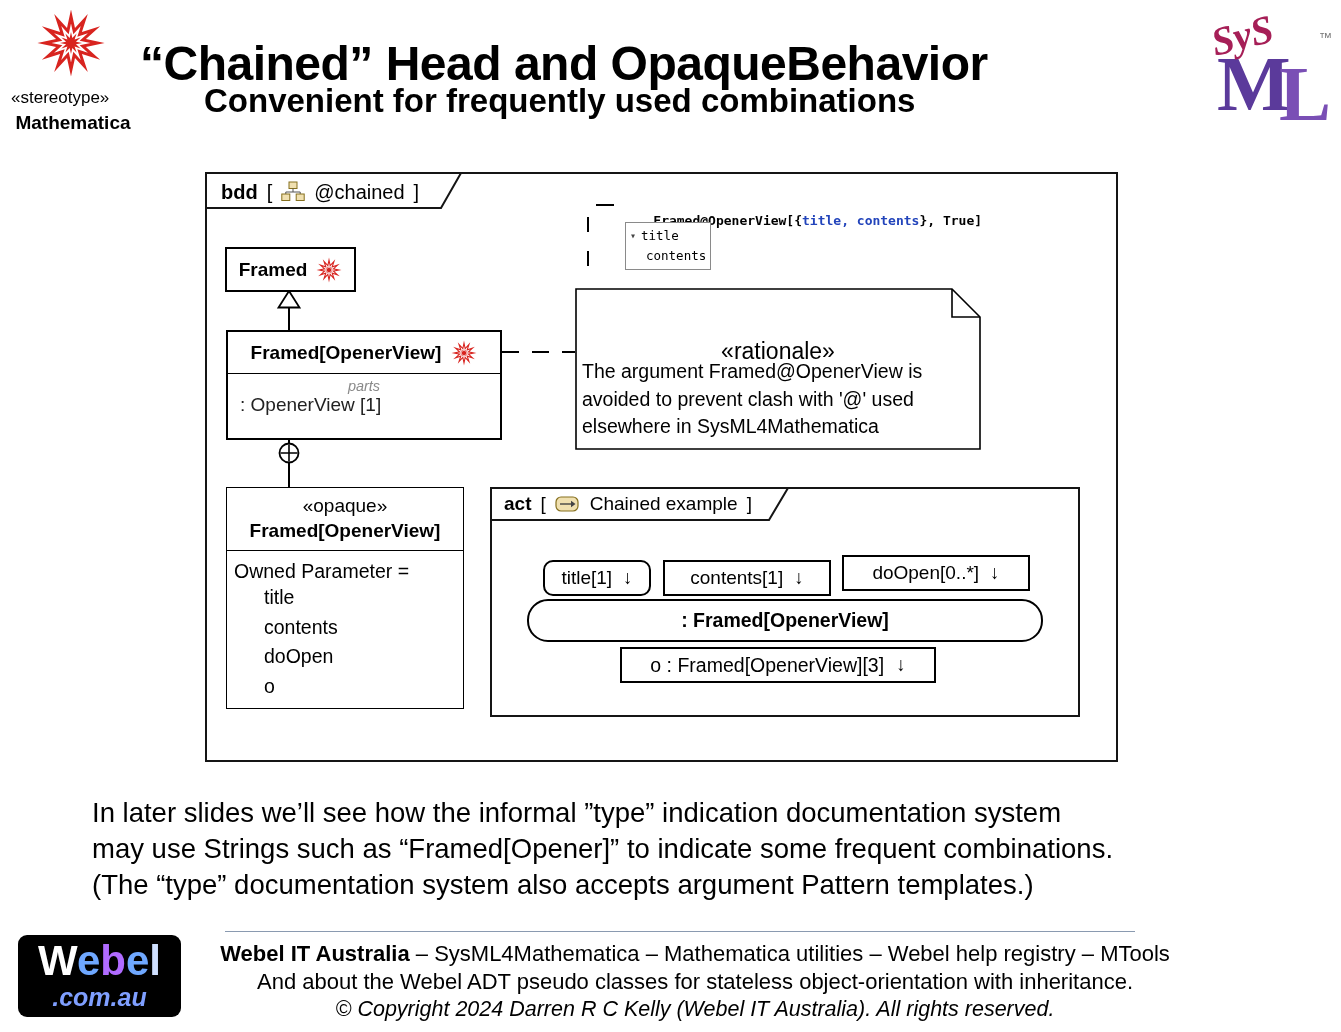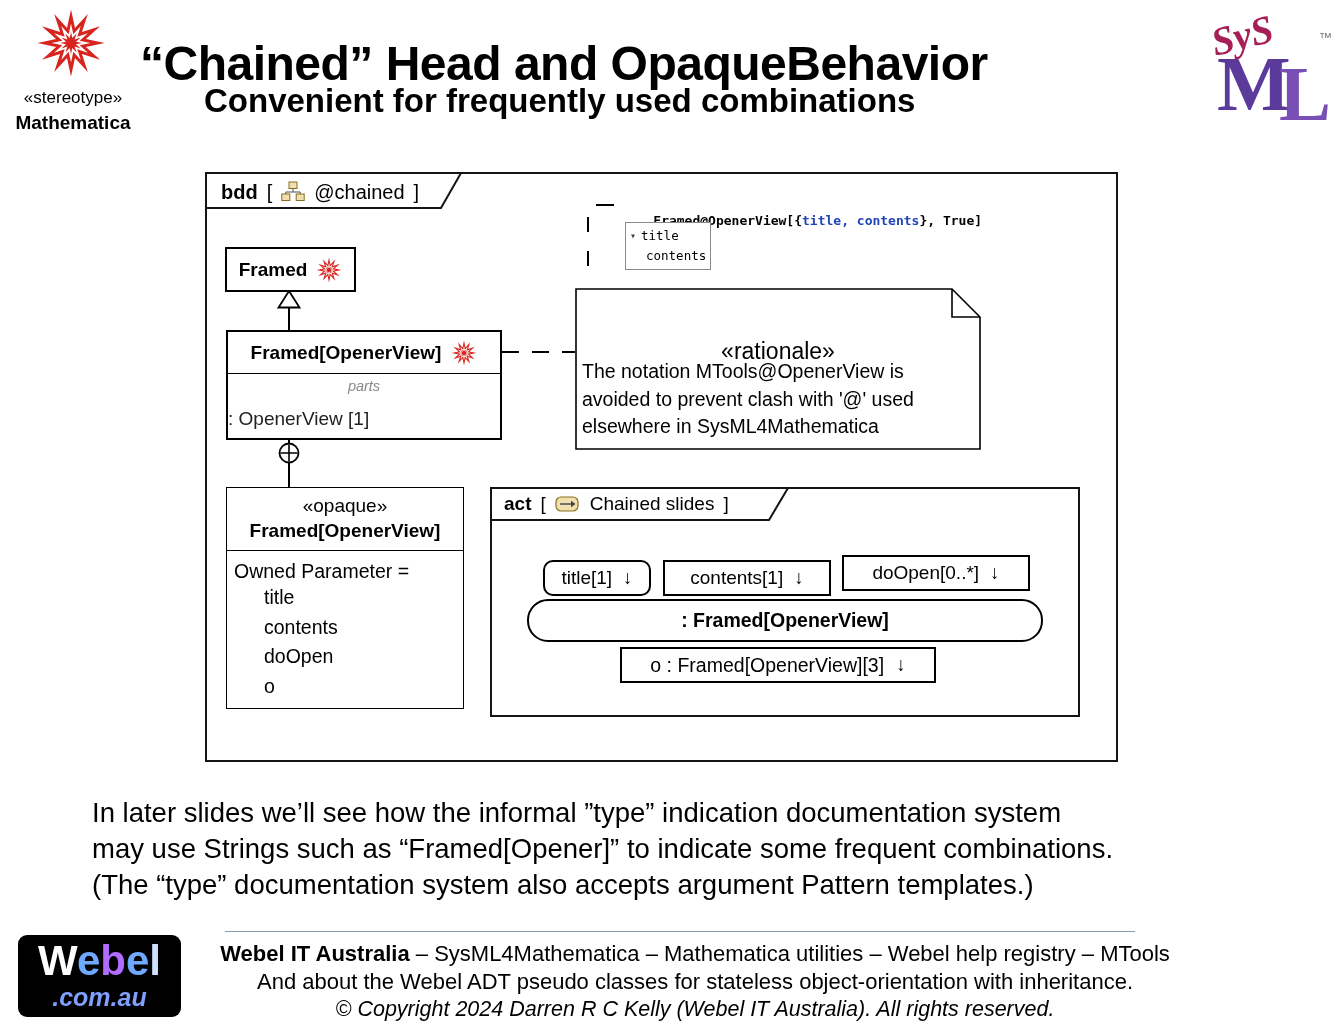--- a/index.html
+++ b/index.html
@@ -5,21 +5,21 @@
   * { margin:0; padding:0; box-sizing:border-box; }
   html,body { background:#ffffff; }
   .slide {
     position:relative; width:1341px; height:1032px; background:#fff;
     font-family:"Liberation Sans", sans-serif; color:#000; overflow:hidden;
   }
   .abs { position:absolute; }
 
   
   #spikey-large { left:36px; top:6px; width:70px; height:74px; }
-  #stereotype-label { left:11px; top:88px; width:124px; text-align:center; font-size:17px; }
+  #stereotype-label { left:11px; top:88px; width:124px; font-size:17px; }
   #brand-label { left:11px; top:112px; width:124px; text-align:center; font-size:19px; font-weight:bold; }
   #slide-title { left:140px; top:12px; font-size:48px; font-weight:bold; letter-spacing:-0.5px;margin-top:24px; }
   #slide-subtitle { left:204px; top:82px; font-size:33px; font-weight:bold; }
   #sysml-logo { left:1213px; top:10px; width:122px; height:118px; }
 
   
   #bdd-frame { left:205px; top:172px; width:913px; height:590px; border:2px solid #151515; background:#fff; }
   #diagram-overlay { left:205px; top:172px; width:913px; height:590px; pointer-events:none; }
   #bdd-tab-svg { left:205px; top:172px; width:258px; height:38px; }
   #bdd-tab-content { left:221px; top:177px; height:30px; display:flex; align-items:center; gap:9px; font-size:20px; }
@@ -35,21 +35,21 @@
   .popup-caret { font-size:10px; color:#444; }
 
   
   .class-name { font-size:19px; font-weight:bold; white-space:nowrap; }
   .spikey-small { width:26px; height:26px; flex:0 0 auto; }
   #framed-box { left:225px; top:247px; width:131px; height:45px; border:2px solid #000; background:#fff;
                 display:flex; align-items:center; justify-content:center; gap:9px; }
   #fov-box { left:226px; top:330px; width:276px; height:110px; border:2px solid #000; background:#fff; }
   #fov-header { height:42px; display:flex; align-items:center; justify-content:center; gap:10px; border-bottom:1.5px solid #000; }
   #fov-parts-label { text-align:center; font-size:14.5px; font-style:italic; color:#8a8a8a; margin-top:4px; }
-  #fov-part { font-size:19px; color:#222; margin-top:14px; }
+  #fov-part { font-size:19px; color:#222; padding-left:12px; margin-top:0; }
 
   
   #rationale-note { left:575px; top:288px; width:406px; height:162px; }
   #rationale-outline { position:absolute; left:0; top:0; width:100%; height:100%; }
   #rationale-stereotype { position:absolute; left:0; top:50px; width:100%; text-align:center; font-size:23px; }
   #rationale-text { position:absolute; left:7px; top:70px; width:382px; font-size:19.5px; line-height:27.5px; }
 
   
   #opaque-box { left:226px; top:487px; width:238px; height:222px; border:1.5px solid #000; background:#fff; }
   #opaque-stereotype { text-align:center; font-size:19px; margin-top:7px; }
@@ -188,21 +188,21 @@
     <div id="fov-parts-label">parts</div>
     <div id="fov-part">: OpenerView [1]</div>
   </div>
 
   <div id="rationale-note" class="abs">
     <svg id="rationale-outline" viewBox="0 0 406 162">
       <path d="M1,1 H377 L405,29 V161 H1 Z" fill="#fff" stroke="#000" stroke-width="1.6"></path>
       <path d="M377,1 V29 H405" fill="none" stroke="#000" stroke-width="1.6"></path>
     </svg>
     <div id="rationale-stereotype">«rationale»</div>
-    <div id="rationale-text">The notation MTools@OpenerView is avoided to prevent clash with '@' used elsewhere in SysML4Mathematica</div>
+    <div id="rationale-text">The argument Framed@OpenerView is avoided to prevent clash with '@' used elsewhere in SysML4Mathematica</div>
   </div>
 
   <div id="opaque-box" class="abs">
     <div id="opaque-stereotype">«opaque»</div>
     <div id="opaque-name">Framed[OpenerView]</div>
     <div id="opaque-owned">Owned Parameter =</div>
     <div class="opaque-param">title</div>
     <div class="opaque-param">contents</div>
     <div class="opaque-param">doOpen</div>
     <div class="opaque-param">o</div>
@@ -211,21 +211,21 @@
   <div id="act-frame" class="abs"></div>
   <svg id="act-tab-svg" class="abs" viewBox="0 0 300 34">
     <polygon points="1,1 298,1 279,33 1,33" fill="#fff" stroke="#151515" stroke-width="2"></polygon>
   </svg>
   <div id="act-tab-content" class="abs">
     <span class="tab-kind">act</span>
     <span>[</span>
     <svg width="26" height="20">
         <use href="#act-icon-sym"></use>
       </svg>
-    <span>Chained slides</span>
+    <span>Chained example</span>
     <span>]</span>
   </div>
 
   <div id="pin-title" class="pin">
     <span>title[1]</span>
     <span class="pin-arrow">↓</span>
   </div>
   <div id="pin-contents" class="pin">
     <span>contents[1]</span>
     <span class="pin-arrow">↓</span>

